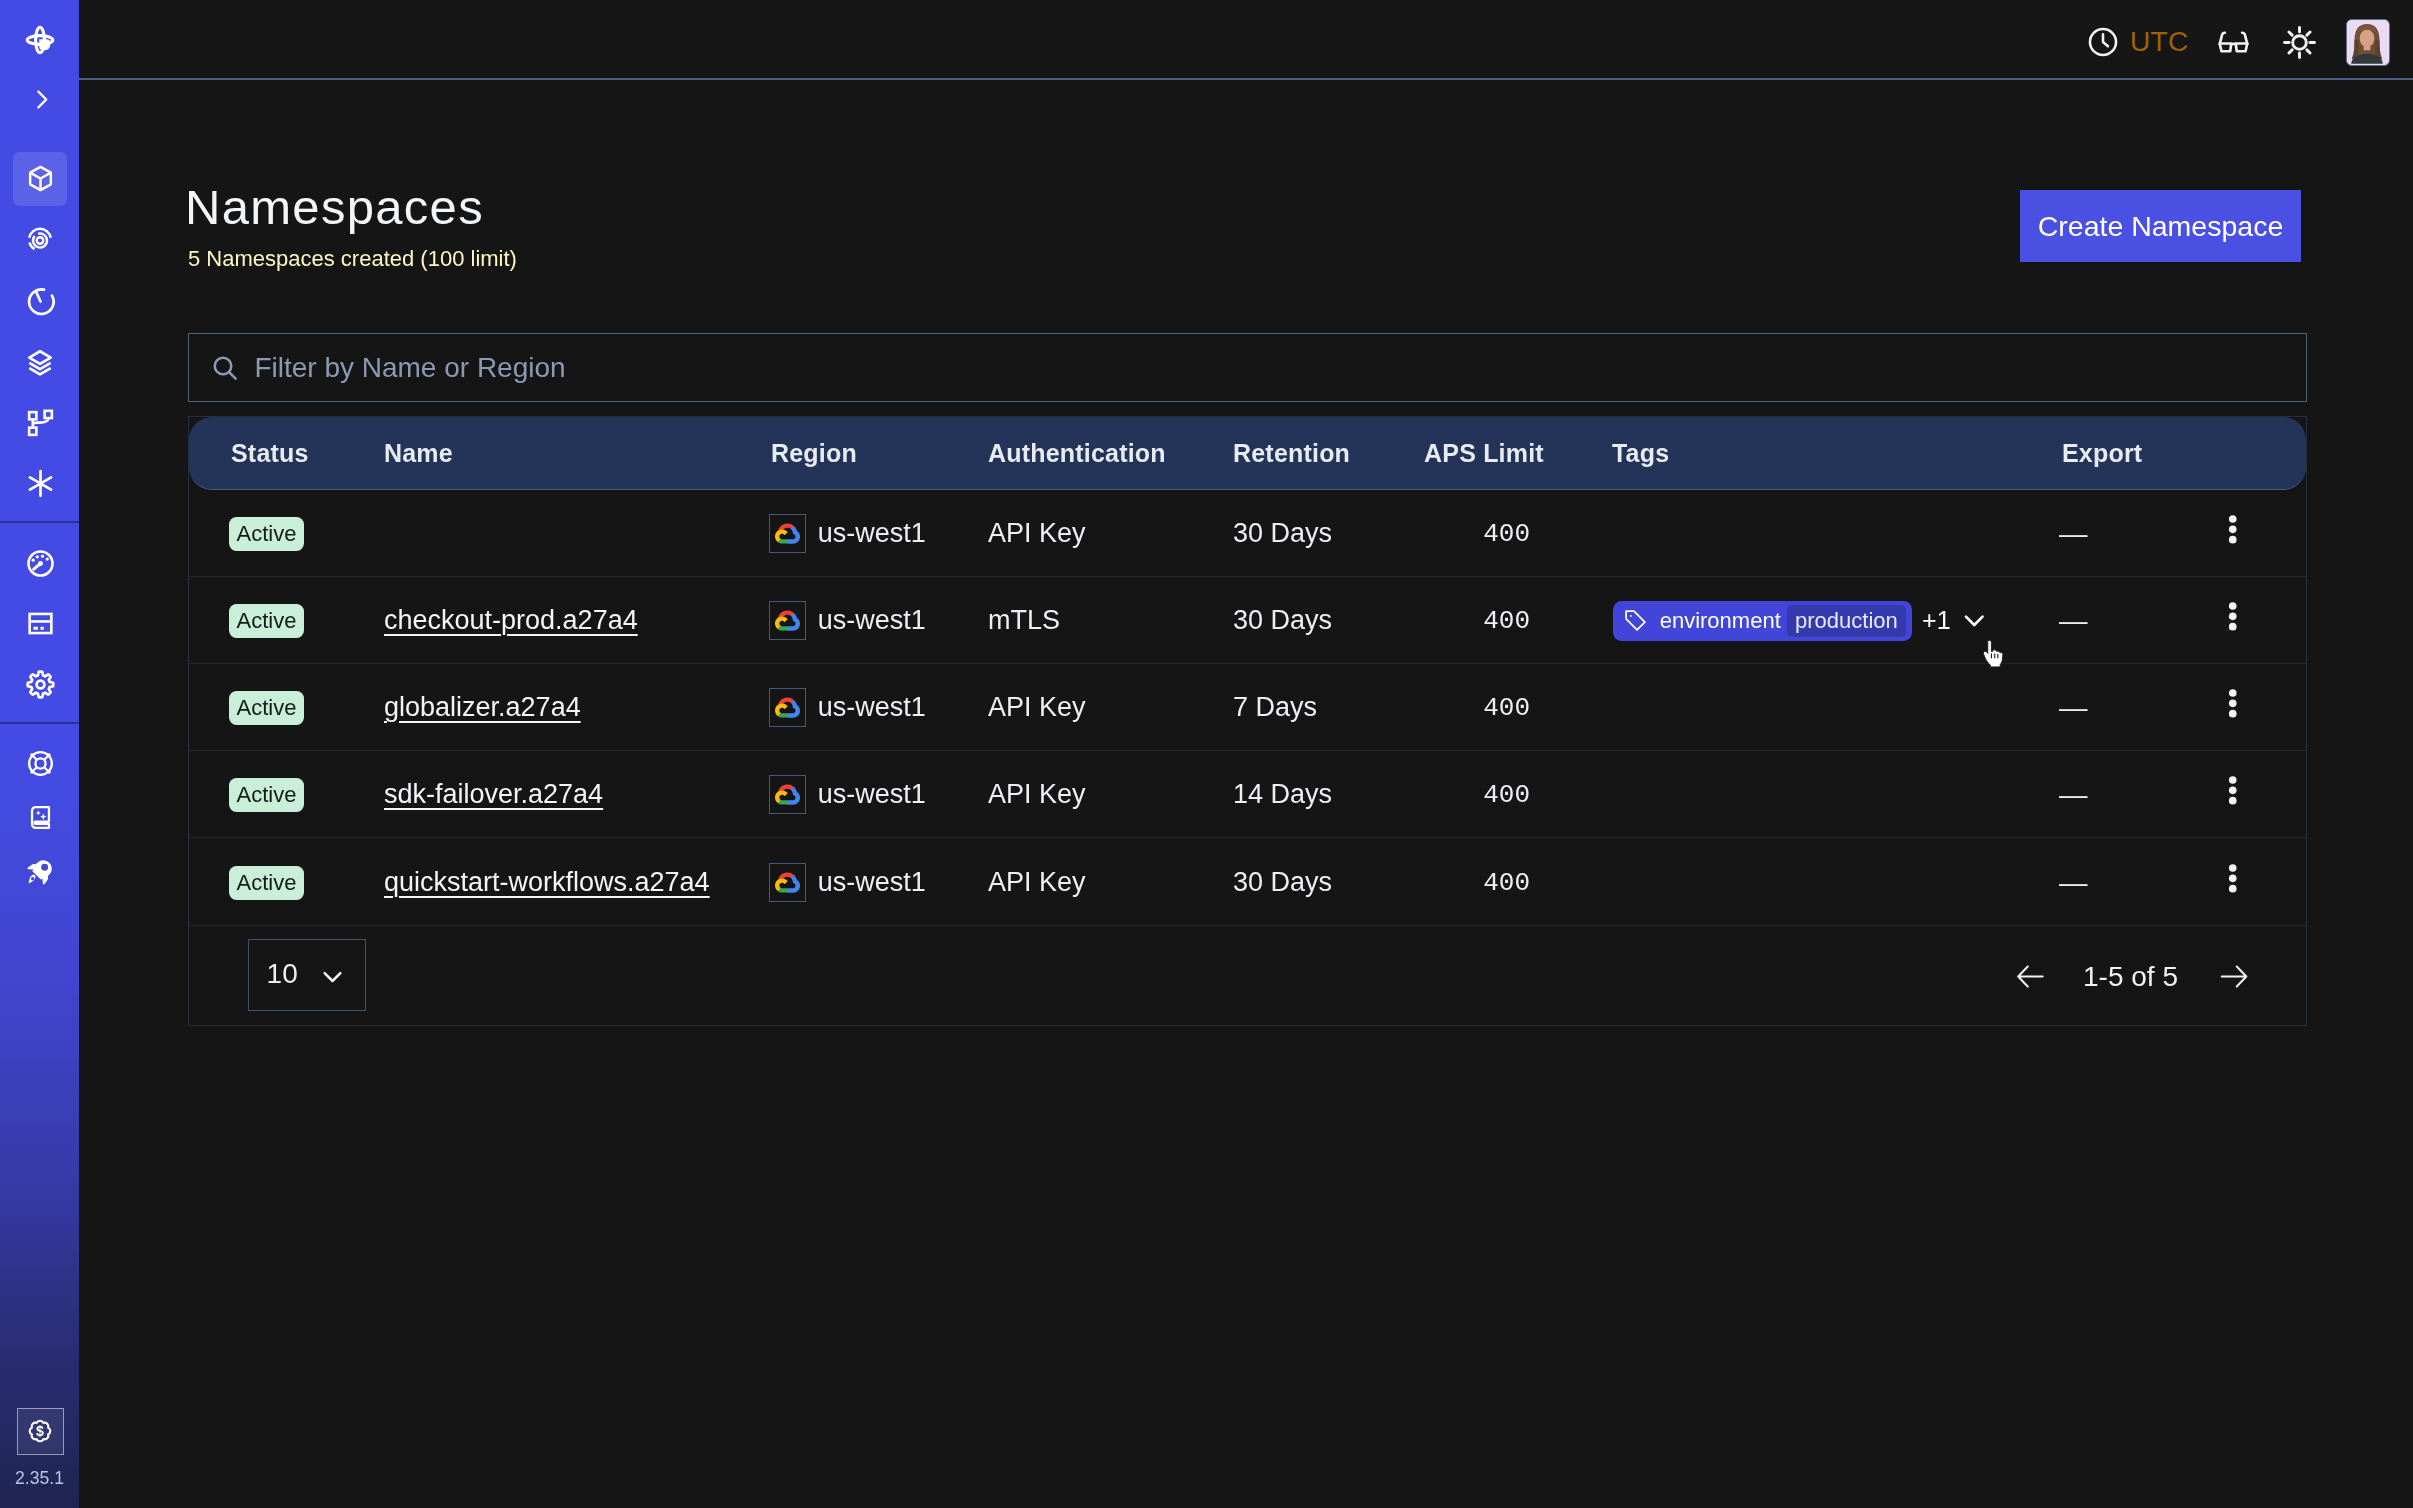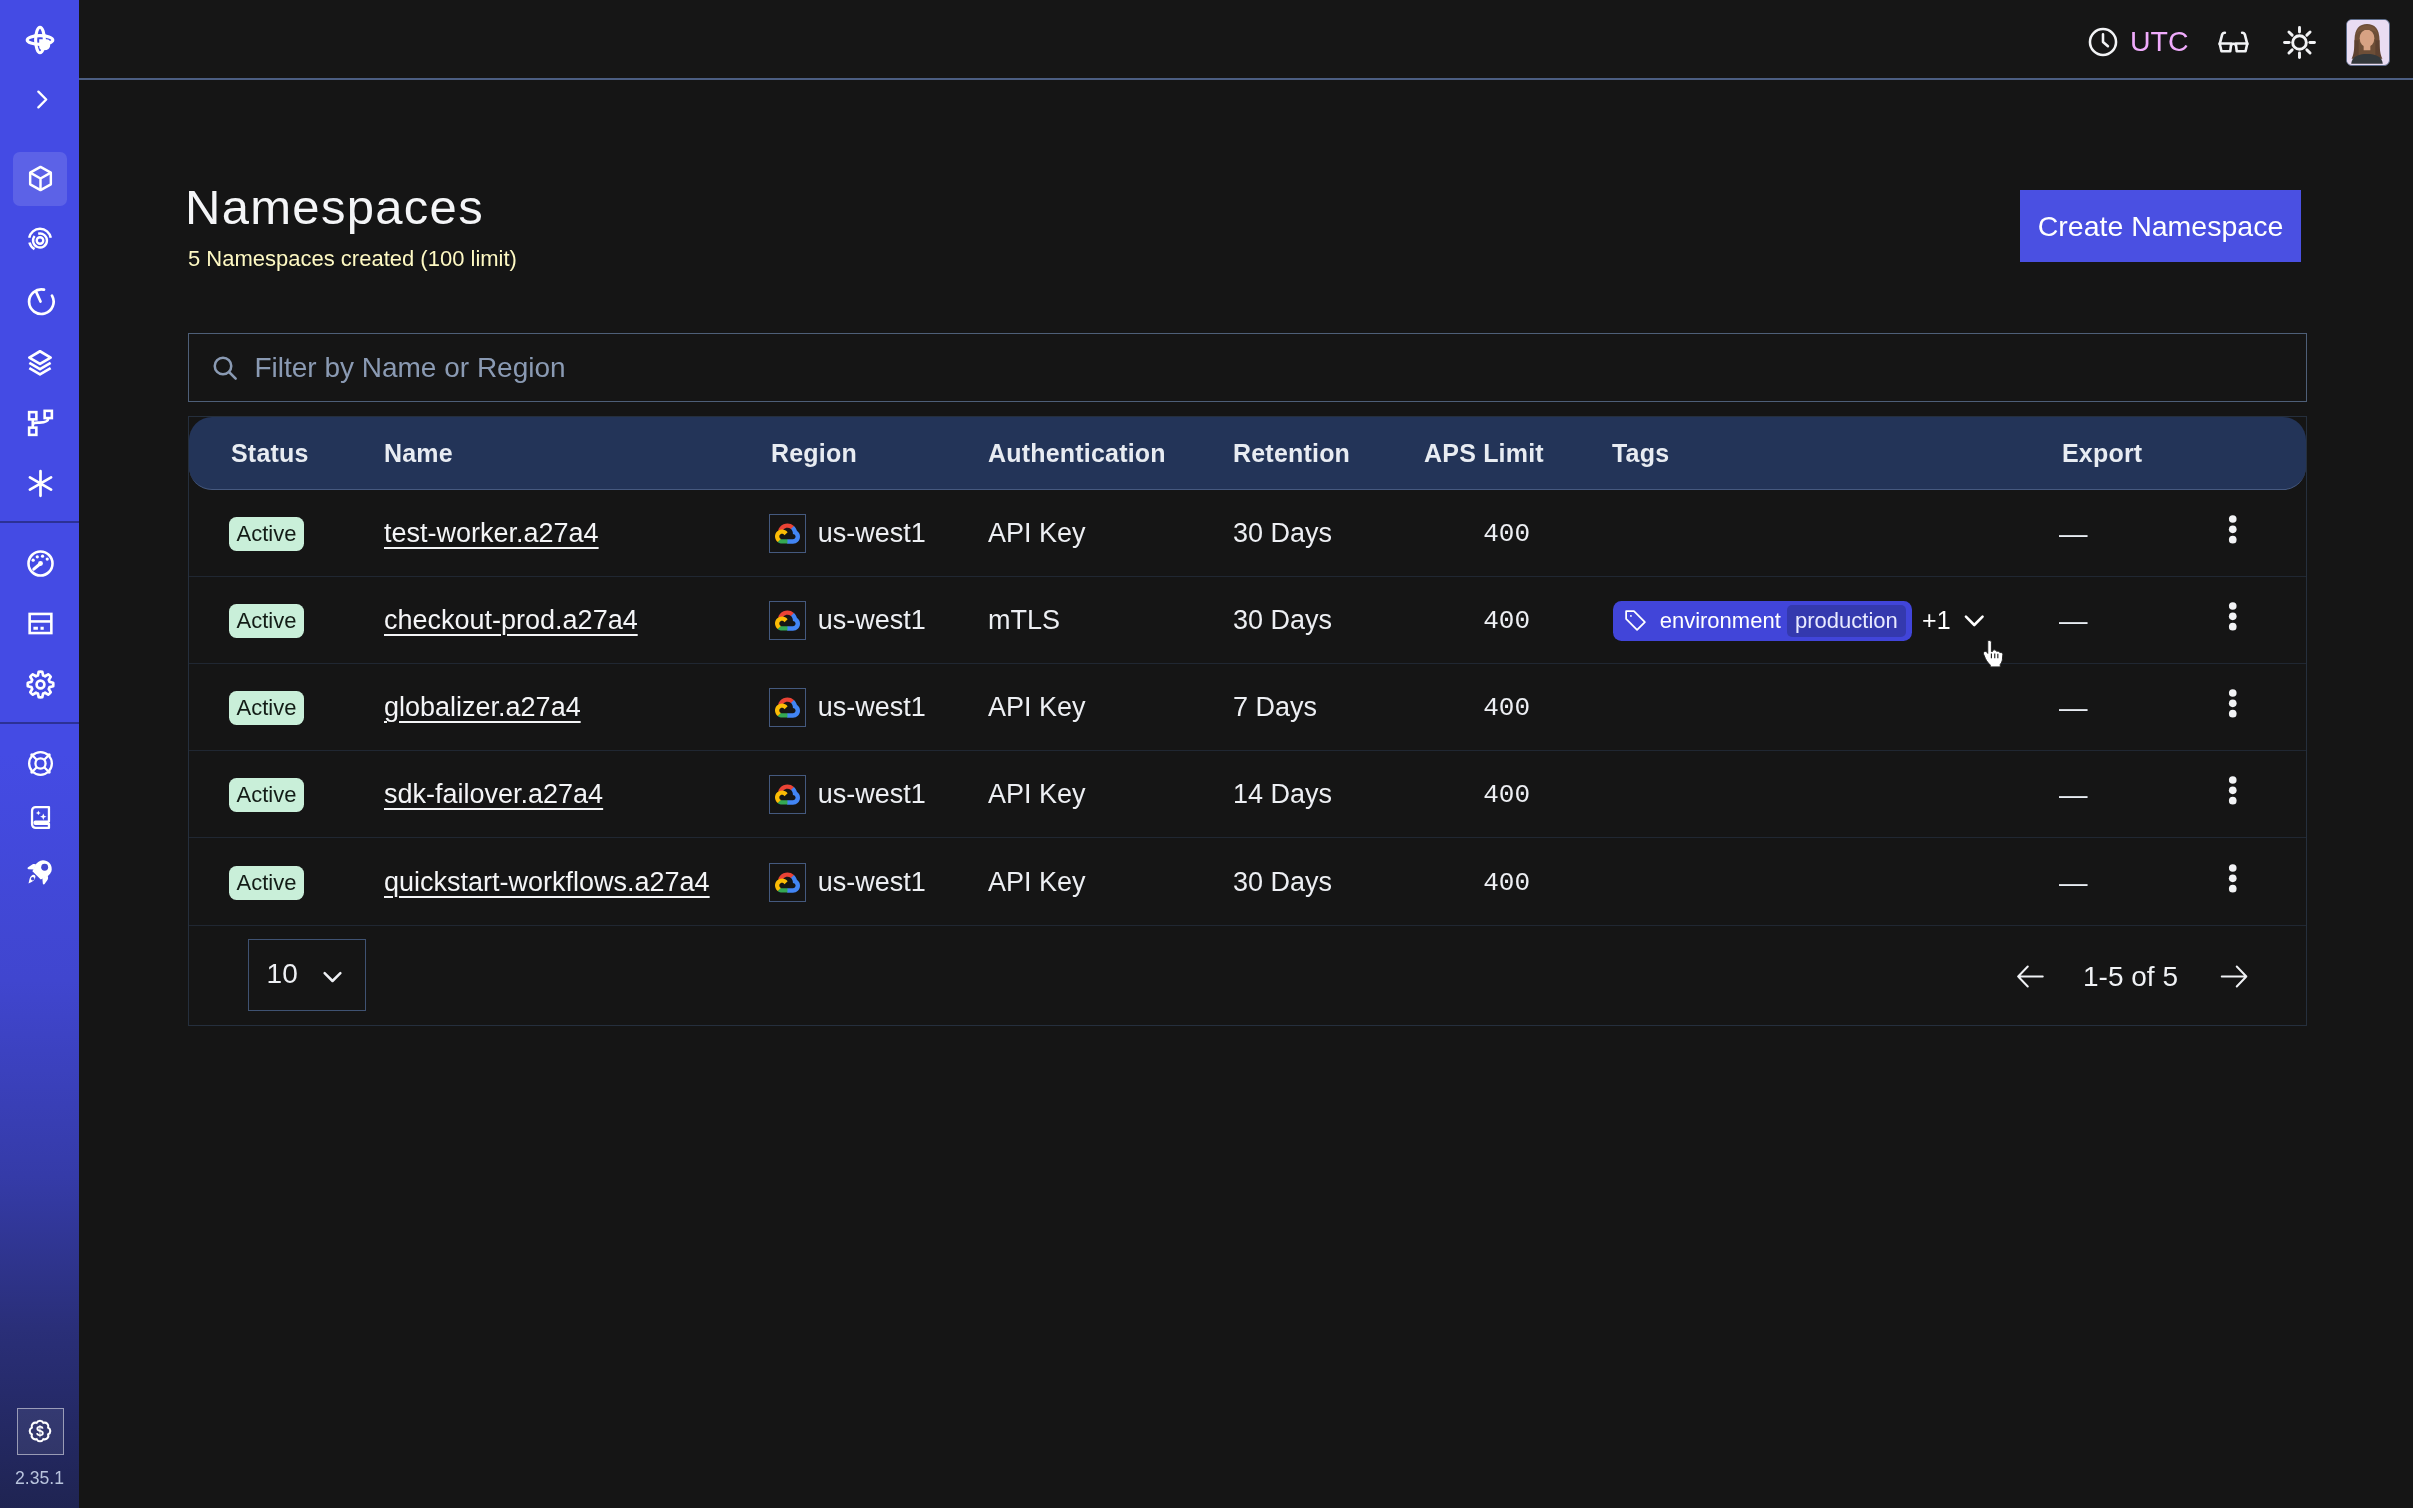--- a/index.html
+++ b/index.html
@@ -79,21 +79,21 @@
       <circle cx="7.6" cy="7.6" r="0.9" fill="#fff" stroke="none"></circle>
     </g>
   </defs>
 </svg>
 
 <div id="topbar">
   <svg width="34" height="34" viewBox="0 0 24 24" fill="none" stroke="#f2f3f5" stroke-width="1.8" style="position:absolute; left:2007px; top:25px;">
     <circle cx="12" cy="12" r="9.2"></circle>
     <path d="M12 6.5 L12 12 L15.5 15" stroke-linecap="round" stroke-linejoin="round"></path>
   </svg>
-  <span style="position:absolute; left:2051px; top:25px; font-size:28.5px; color:#f0abfc;">UTC</span>
+  <span style="position:absolute; left:2051px; top:25px; font-size:28.5px; color:#a16207;">UTC</span>
   <svg width="39" height="39" viewBox="0 0 24 24" fill="none" stroke="#f2f3f5" stroke-width="1.6" style="position:absolute; left:2135px; top:22.6px;">
     <path d="M3.5 13 L5 7.2 C5.2 6.4 6 6 6.7 6 M20.5 13 L19 7.2 C18.8 6.4 18 6 17.3 6" stroke-linecap="round"></path>
     <path d="M3.5 12.6 L10.6 12.6 L10 17.4 L4.6 17.4 Z M20.5 12.6 L13.4 12.6 L14 17.4 L19.4 17.4 Z" stroke-linejoin="round"></path>
     <path d="M10.55 13.4 C11.3 12.7 12.7 12.7 13.45 13.4"></path>
   </svg>
   <svg width="39" height="39" viewBox="0 0 24 24" fill="none" stroke="#f2f3f5" stroke-width="1.8" style="position:absolute; left:2201px; top:22.6px;">
     <circle cx="12" cy="12" r="4.2"></circle>
     <g stroke-linecap="round">
         <path d="M12 2.8 V5.6"></path>
         <path d="M12 18.4 V21.2"></path>
@@ -253,23 +253,20 @@
     <div class="th" style="left:1044px;">Retention</div>
     <div class="th" style="left:1235px;">APS Limit</div>
     <div class="th" style="left:1423px;">Tags</div>
     <div class="th" style="left:1873px;">Export</div>
   </div>
 
   <div class="row" style="top:73px;">
     <div class="cell" style="left:40px;">
         <span class="badge">Active</span>
       </div>
-    <div class="cell" style="left:195px;">
-        <span class="nm">test-worker.a27a4</span>
-      </div>
     <div class="cell" style="left:580px;"><span class="gcpbox">
           <svg width="25" height="21" viewBox="0 0 256 206">
             <use href="#gcp"></use>
           </svg>
         </span>us-west1</div>
     <div class="cell" style="left:799px;">API Key</div>
     <div class="cell" style="left:1044px;">30 Days</div>
     <div class="cell mono" style="left:1235px; width:106px; justify-content:flex-end;">400</div>
     <div class="cell dash" style="left:1870px;">—</div>
     <div class="cell" style="left:2032px;">

